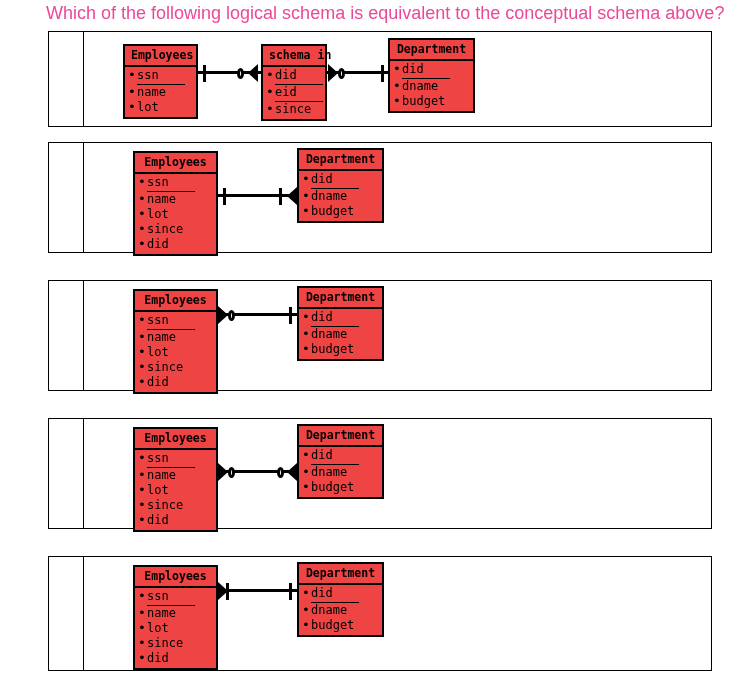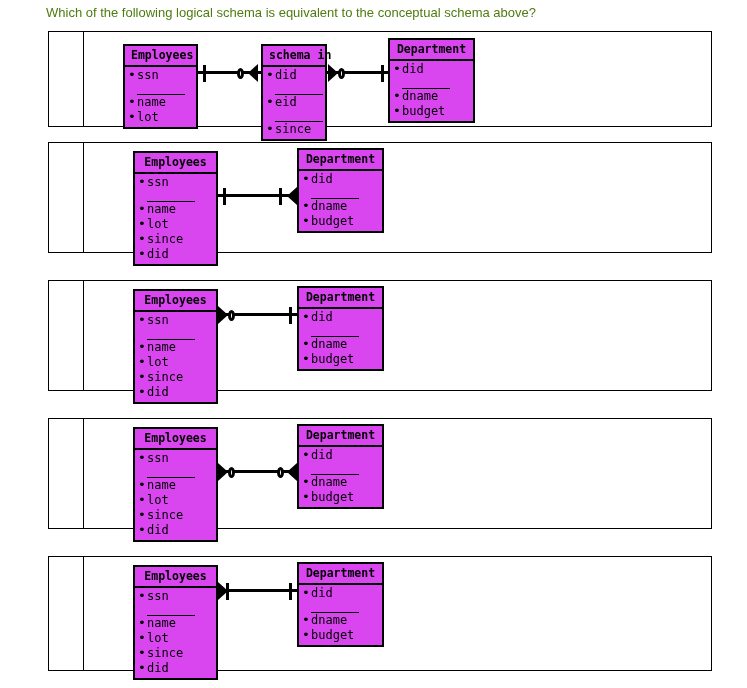--- a/index.html
+++ b/index.html
@@ -14,22 +14,22 @@
     font-family: "Liberation Sans", sans-serif;
     overflow: hidden;
   }
 
   
   #question-text {
     position: absolute;
     left: 46px;
     top: 4px;
     width: 680px;
-    font-size: 13px;
-    color: #4d7c0f;
+    font-size: 18px;
+    color: #ec4899;
     line-height: 18px;
     white-space: nowrap;
   }
 
   
   .option-panel {
     position: absolute;
     left: 48px;
     width: 664px;
     border: 1px solid #000000;
@@ -50,21 +50,21 @@
     left: 36px;
     top: 0;
     right: 0;
     bottom: 0;
   }
 
   
   .entity {
     position: absolute;
     border: 2px solid #000000;
-    background: #d946ef;
+    background: #ef4444;
     box-sizing: border-box;
     z-index: 3;
   }
   .entity-title {
     font-family: "DejaVu Sans Mono", "Liberation Mono", monospace;
     font-weight: bold;
     font-size: 11.5px;
     line-height: 16px;
     text-align: center;
     padding: 1px 6px 2px 6px;
@@ -87,21 +87,21 @@
   .attr::before {
     content: "\2022";
     position: absolute;
     left: 0px;
     top: -1px;
     font-size: 13px;
     line-height: 15px;
   }
   .attr.pk .attr-label {
     border-bottom: 1px solid #000000;
-    padding-bottom: 12px;
+    padding-bottom: 2px;
     padding-right: 26px;
     display: inline-block;
     line-height: 13px;
   }
 
   
   .connector {
     position: absolute;
     height: 3px;
     background: #000000;

